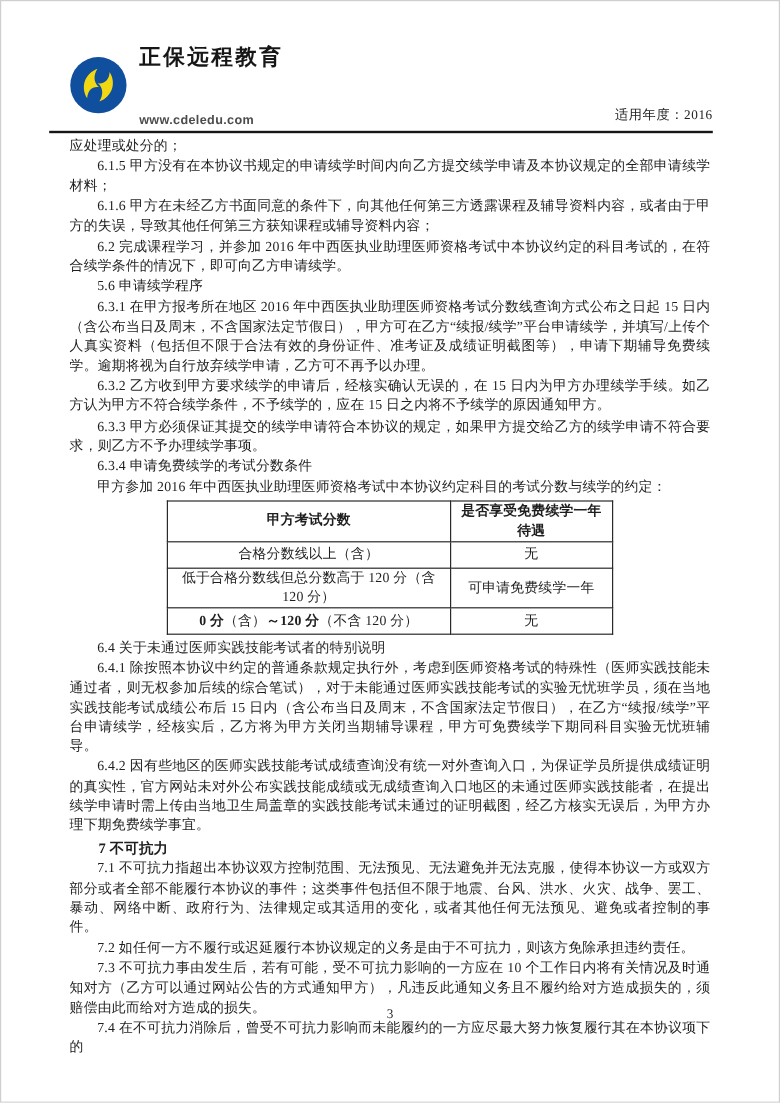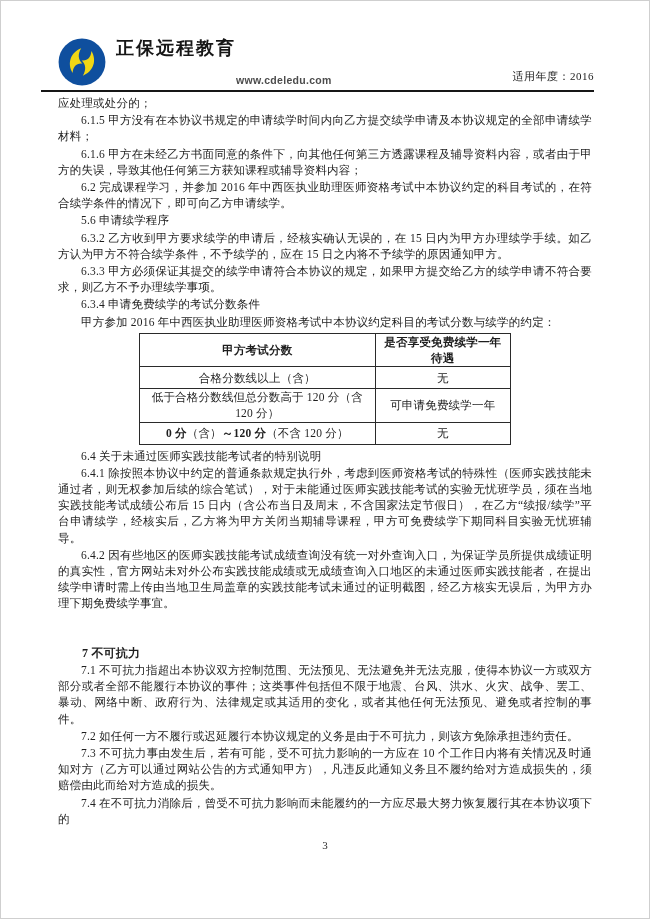--- a/index.html
+++ b/index.html
@@ -14,21 +14,21 @@
     font-family:"Liberation Serif","DejaVu Serif",serif;
     color:#1e1e1e;
   }
   
   .header{
     display:flex;align-items:flex-end;justify-content:space-between;
     padding:36px 55px 0 56px;
   }
   .brand{display:flex;align-items:center;gap:9px;}
   .brand-logo{width:50px;height:50px;flex:0 0 auto;}
-  .brand-text{display:flex;flex-direction:row;justify-content:center;}
+  .brand-text{display:flex;flex-direction:column;justify-content:center;}
   .brand-name{
     font-family:"Liberation Sans","DejaVu Sans",sans-serif;
     font-weight:bold;font-size:18px;letter-spacing:2px;color:#161616;line-height:1.15;
   }
   .brand-url{
     font-family:"Liberation Sans","DejaVu Sans",sans-serif;
     font-weight:bold;font-size:10.5px;color:#4c4c4c;letter-spacing:.3px;margin-top:36px;
   }
   .year-label{
     font-size:11px;color:#222;padding-bottom:3px;letter-spacing:.5px;
@@ -40,21 +40,21 @@
   
   .content{
     margin:3px 57px 0 57px;
     font-size:11.5px;line-height:16.2px;
     text-align:justify;
     letter-spacing:.2px;
   }
   .para{margin:0 0 1px 0;text-indent:2em;}
   .para.no-indent{text-indent:0;}
   .para.bold-head{font-weight:bold;font-size:12px;}
-  .para.gap-before{margin-top:33px;}
+  .para.gap-before{margin-top:3px;}
   
   .score-table{
     width:372px;margin:3px auto 3px auto;
     border-collapse:collapse;
     border:1.5px solid #2a2a2a;
     font-size:11.5px;
   }
   .score-table th,.score-table td{
     border:1px solid #2a2a2a;
     height:21px;padding:0 4px;
@@ -92,20 +92,21 @@
   </div>
   <div class="header-rule"></div>
 
   <div class="content">
     <div id="paras-a">
         <p class="para no-indent">应处理或处分的；</p>
         <p class="para">6.1.5 甲方没有在本协议书规定的申请续学时间内向乙方提交续学申请及本协议规定的全部申请续学材料；</p>
         <p class="para">6.1.6 甲方在未经乙方书面同意的条件下，向其他任何第三方透露课程及辅导资料内容，或者由于甲方的失误，导致其他任何第三方获知课程或辅导资料内容；</p>
         <p class="para">6.2 完成课程学习，并参加 2016 年中西医执业助理医师资格考试中本协议约定的科目考试的，在符合续学条件的情况下，即可向乙方申请续学。</p>
         <p class="para">5.6 申请续学程序</p>
+        <p class="para">6.3.1 在甲方报考所在地区 2016 年中西医执业助理医师资格考试分数线查询方式公布之日起 15 日内（含公布当日及周末，不含国家法定节假日），甲方可在乙方“续报/续学”平台申请续学，并填写/上传个人真实资料（包括但不限于合法有效的身份证件、准考证及成绩证明截图等），申请下期辅导免费续学。逾期将视为自行放弃续学申请，乙方可不再予以办理。</p>
         <p class="para">6.3.2 乙方收到甲方要求续学的申请后，经核实确认无误的，在 15 日内为甲方办理续学手续。如乙方认为甲方不符合续学条件，不予续学的，应在 15 日之内将不予续学的原因通知甲方。</p>
         <p class="para">6.3.3 甲方必须保证其提交的续学申请符合本协议的规定，如果甲方提交给乙方的续学申请不符合要求，则乙方不予办理续学事项。</p>
         <p class="para">6.3.4 申请免费续学的考试分数条件</p>
         <p class="para">甲方参加 2016 年中西医执业助理医师资格考试中本协议约定科目的考试分数与续学的约定：</p>
       </div>
 
     <table class="score-table">
       <thead>
           <tr id="score-table-head">
             <th style="width: 63.5%;">甲方考试分数</th>

